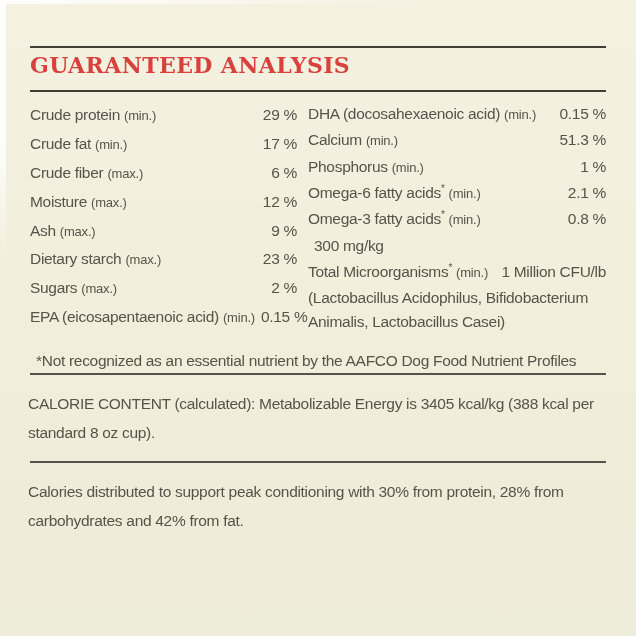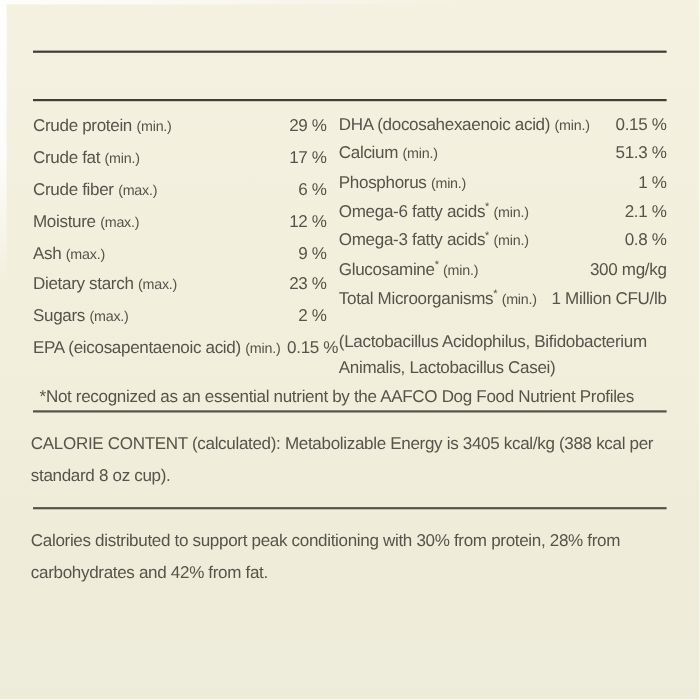--- a/index.html
+++ b/index.html
@@ -24,36 +24,37 @@
   .columns{position:absolute;left:30px;top:101px;width:576px;display:flex;gap:11px;}
   .col-left{width:267px;}
   .col-right{width:298px;}
   .ga-row{display:flex;justify-content:space-between;align-items:center;}
   .col-left .ga-row{height:28.8px;}
   .col-right .ga-row{height:26.3px;}
   .ga-label{white-space:nowrap;}
   .ga-qual{font-size:13px;margin-left:4px;letter-spacing:-0.2px;}
   .ga-star{font-size:10px;line-height:0;vertical-align:super;}
   .ga-value{white-space:nowrap;margin-left:6px;}
-  .ga-note{line-height:23.5px;margin-top:14px;}
+  .ga-note{line-height:23.5px;margin-top:1px;}
   .footnote{position:absolute;left:22px;top:337px;margin:14px;line-height:20px;white-space:nowrap;}
   .para{position:absolute;left:28px;width:582px;margin:0;line-height:28.5px;}
   #calorie-content{top:390px;}
   #calorie-distribution{top:478px;}
 </style>
 </head>
 <body>
 
 <div class="stage">
 
   <div class="edge-top"></div>
   <div class="edge-left"></div>
 
   <div class="rule" id="rule1"></div>
 
+  <h1 class="ga-title">GUARANTEED ANALYSIS</h1>
 
   <div class="rule" id="rule2"></div>
 
   <div class="columns">
     <div class="col-left">
   <div class="ga-row">
     <span class="ga-label"><span>Crude protein</span><sup class="ga-star"></sup><span class="ga-qual">(min.)</span></span>
     <span class="ga-value">29 %</span>
   </div>
 
@@ -113,21 +114,20 @@
     <span class="ga-label"><span>Omega-6 fatty acids</span><sup class="ga-star">*</sup><span class="ga-qual">(min.)</span></span>
     <span class="ga-value">2.1 %</span>
   </div>
 
   <div class="ga-row">
     <span class="ga-label"><span>Omega-3 fatty acids</span><sup class="ga-star">*</sup><span class="ga-qual">(min.)</span></span>
     <span class="ga-value">0.8 %</span>
   </div>
 
   <div class="ga-row">
-    <span class="ga-label"><span>Glucosamine</span><sup class="ga-star">*</sup><span class="ga-qual">(min.)</span></span>
     <span class="ga-value">300 mg/kg</span>
   </div>
 
   <div class="ga-row">
     <span class="ga-label"><span>Total Microorganisms</span><sup class="ga-star">*</sup><span class="ga-qual">(min.)</span></span>
     <span class="ga-value">1 Million CFU/lb</span>
   </div>
   <div class="ga-note">(Lactobacillus Acidophilus, Bifidobacterium Animalis, Lactobacillus Casei)</div>
 </div>
   </div>

